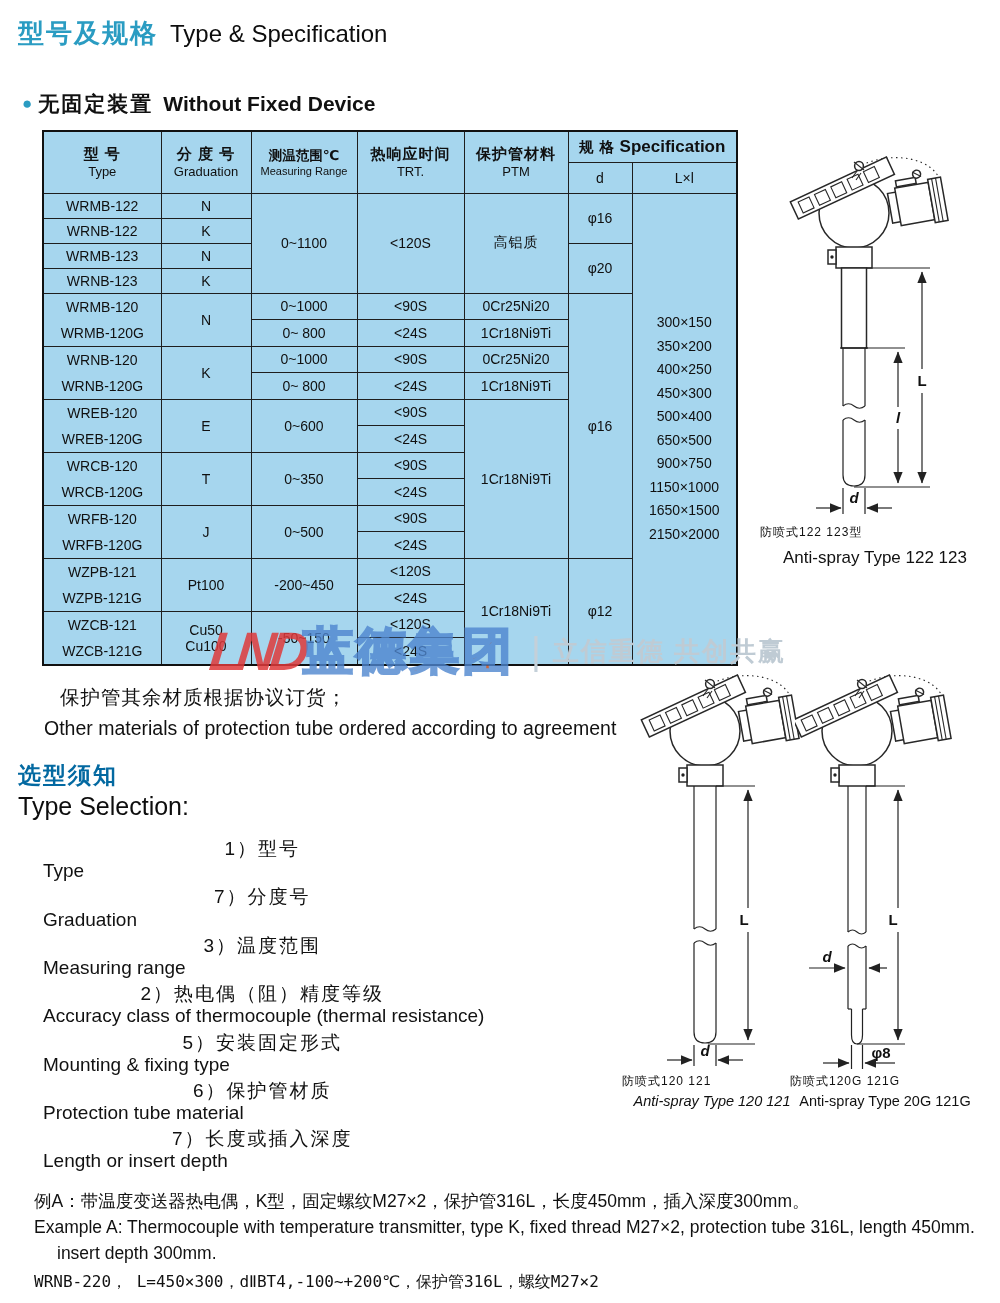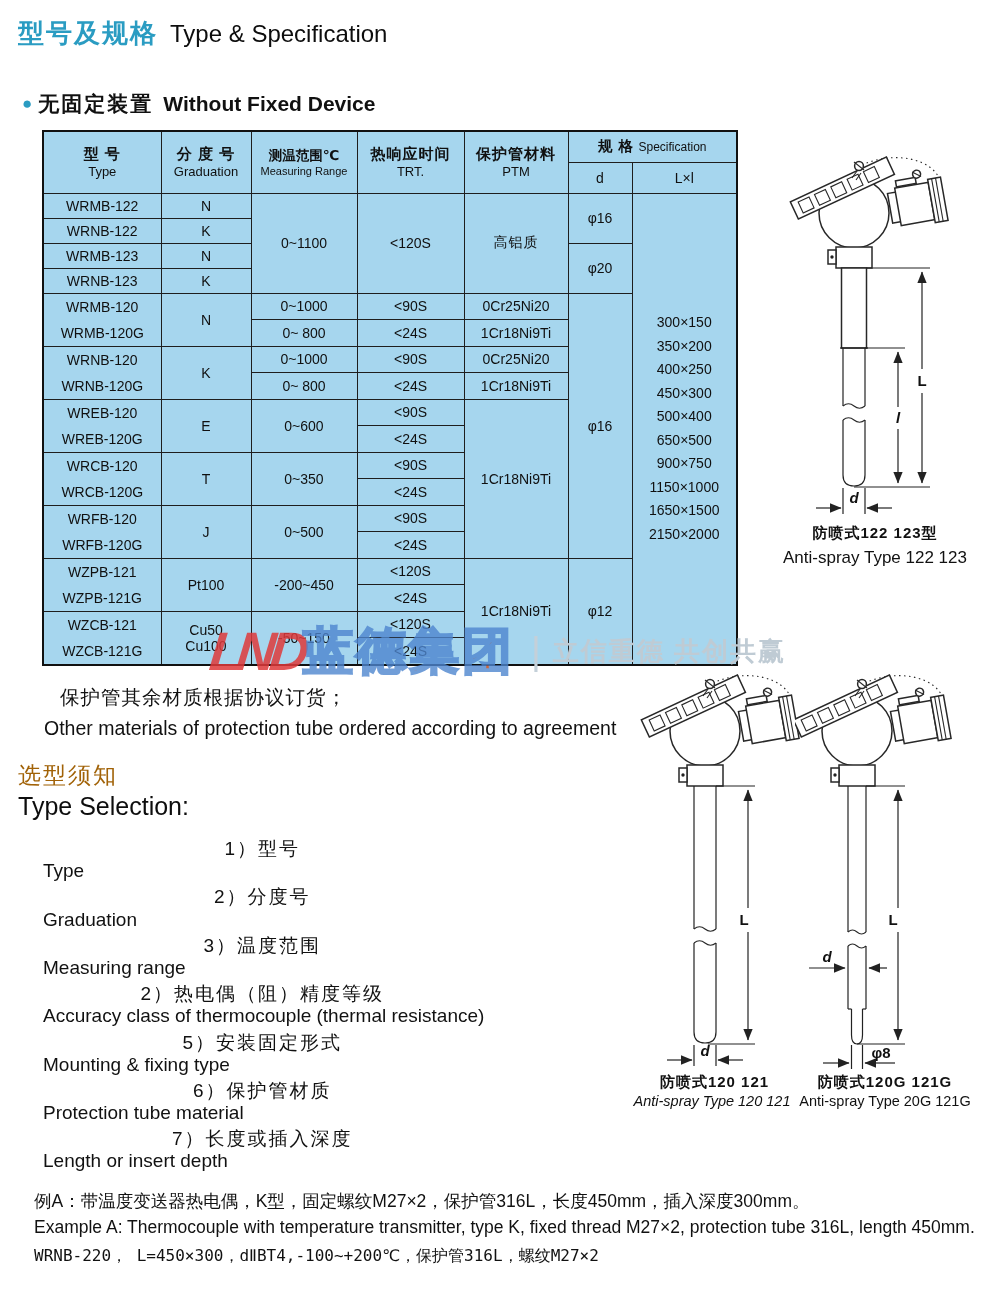--- a/index.html
+++ b/index.html
@@ -32,40 +32,40 @@
   .wm{position:absolute;left:210px;top:624px;display:flex;align-items:center;z-index:6;line-height:1;}
   .wm-lnd{font-size:54px;font-weight:900;font-style:italic;color:#df3a3b;letter-spacing:-6px;
           transform:skewX(-6deg);opacity:.85;}
   .wm-name{font-size:50px;font-weight:900;letter-spacing:3px;color:#c2410c;
            -webkit-text-stroke:2.3px #4e86cf;opacity:.8;margin-left:0;}
   .wm-bar{font-size:38px;color:#c4d0d9;margin:0 12px 0 16px;font-weight:300;}
   .wm-slogan{font-size:26px;color:#bfcbd4;letter-spacing:2px;font-weight:700;}
 
   .note-zh{font-size:19.5px;letter-spacing:1px;}
   .note-en{font-size:19.5px;}
-  .sel-zh{font-size:23px;font-weight:400;letter-spacing:2px;color:#a16207;}
+  .sel-zh{font-size:23px;font-weight:700;letter-spacing:2px;color:#0369a1;}
   .sel-en{font-size:25px;color:#0d0d0d;}
 
   .sel-list{position:absolute;left:40px;top:836px;}
   .sel-list div{height:24.2px;font-size:19px;}
   .li-zh{letter-spacing:2px;text-align:center;}
   .li-en{padding-left:3px;}
 
   .ex{position:absolute;left:34px;top:1188px;line-height:26px;font-size:17.5px;}
   .ex-l3{padding-left:23px;}
   .ex-l4{font-family:"DejaVu Sans Mono","Liberation Mono",monospace;font-size:16px;margin-top:3px;}
 
   
   .diag{position:absolute;}
   .part{fill:#fff;stroke:#282828;stroke-width:1.5;}
   .thin{fill:none;stroke:#282828;stroke-width:1.1;}
   .thin-r{fill:#fff;stroke:#282828;stroke-width:1.1;}
   .dim{stroke:#222;stroke-width:1.2;fill:none;}
   .dlabel{font-family:"Liberation Sans","DejaVu Sans",sans-serif;font-weight:700;font-size:15px;fill:#111;}
-  .cap-zh{font-size:15px;font-weight:700;letter-spacing:1px;text-align:center;}
+  .cap-zh{font-size:12px;font-weight:400;letter-spacing:1px;}
   .cap-en{font-size:17px;text-align:center;}
   .cap-en.sm{font-size:14.5px;}
 </style>
 </head>
 <body>
 
 <div class="page">
 
   <div class="abs" style="left:22px;top:90px;">
     <span class="bullet">●</span><span class="sub-zh">无固定装置</span><span class="sub-en">Without Fixed Device</span>
@@ -100,21 +100,21 @@
             <span class="he sm">Measuring Range</span>
           </th>
         <th rowspan="2">
             <span class="hz">热响应时间</span>
             <span class="he">TRT.</span>
           </th>
         <th rowspan="2">
             <span class="hz">保护管材料</span>
             <span class="he">PTM</span>
           </th>
-        <th colspan="2"><span style="font-size:14.5px;font-weight:700;letter-spacing:1px">规  格</span> <span style="font-size:12px;font-weight:400">Specification</span></th>
+        <th colspan="2"><span style="font-size:14.5px;font-weight:700;letter-spacing:1px">规  格</span> <span style="font-size:17px;font-weight:700">Specification</span></th>
       </tr>
       <tr style="height:31px">
         <th style="font-size:14px;font-weight:400">d</th>
         <th style="font-size:14px;font-weight:400">L×l</th>
       </tr>
     </thead>
     <tbody>
       <tr style="height:25px">
         <td>WRMB-122</td>
         <td>N</td>
@@ -242,37 +242,38 @@
 
   <div class="abs note-zh" style="left:44px;top:684px;margin-left:16px;">保护管其余材质根据协议订货；</div>
   <div class="abs note-en" style="left:44px;top:717px;">Other materials of protection tube ordered according to agreement</div>
 
   <div class="abs sel-zh" style="left:18px;top:760px;">选型须知</div>
   <div class="abs sel-en" style="left:18px;top:792px;">Type Selection:</div>
 
   <div class="sel-list">
     <div class="li-zh">1）型号</div>
     <div class="li-en">Type</div>
-    <div class="li-zh">2）分度号</div>
+    <div class="li-zh">7）分度号</div>
     <div class="li-en">Graduation</div>
     <div class="li-zh">3）温度范围</div>
     <div class="li-en">Measuring range</div>
     <div class="li-zh">2）热电偶（阻）精度等级</div>
     <div class="li-en">Accuracy class of thermocouple (thermal resistance)</div>
     <div class="li-zh">5）安装固定形式</div>
     <div class="li-en">Mounting &amp; fixing type</div>
     <div class="li-zh">6）保护管材质</div>
     <div class="li-en">Protection tube material</div>
     <div class="li-zh">7）长度或插入深度</div>
     <div class="li-en">Length or insert depth</div>
   </div>
 
   <div class="ex">
     <div>例A：带温度变送器热电偶，K型，固定螺纹M27×2，保护管316L，长度450mm，插入深度300mm。</div>
     <div>Example A: Thermocouple with temperature transmitter, type K, fixed thread M27×2, protection tube 316L, length 450mm.</div>
+    <div class="ex-l3">insert depth 300mm.</div>
     <div class="ex-l4">WRNB-220，  L=450×300，dⅡBT4,-100~+200℃，保护管316L，螺纹M27×2</div>
   </div>
 
   <svg class="diag" style="left:750px;top:145px;" width="250" height="405" viewBox="0 0 250 405">
     <defs>
       <marker id="arr" viewBox="0 0 10 8" markerWidth="10" markerHeight="8" refX="9.5" refY="4" orient="auto-start-reverse">
           <path d="M0 0 L10 4 L0 8 Z" fill="#222"></path>
         </marker>
       <g id="tc-head">
         <path class="thin" stroke-dasharray="1.5 3.5" d="M 8 -48 C 38 -62 80 -56 87 -30"></path>

